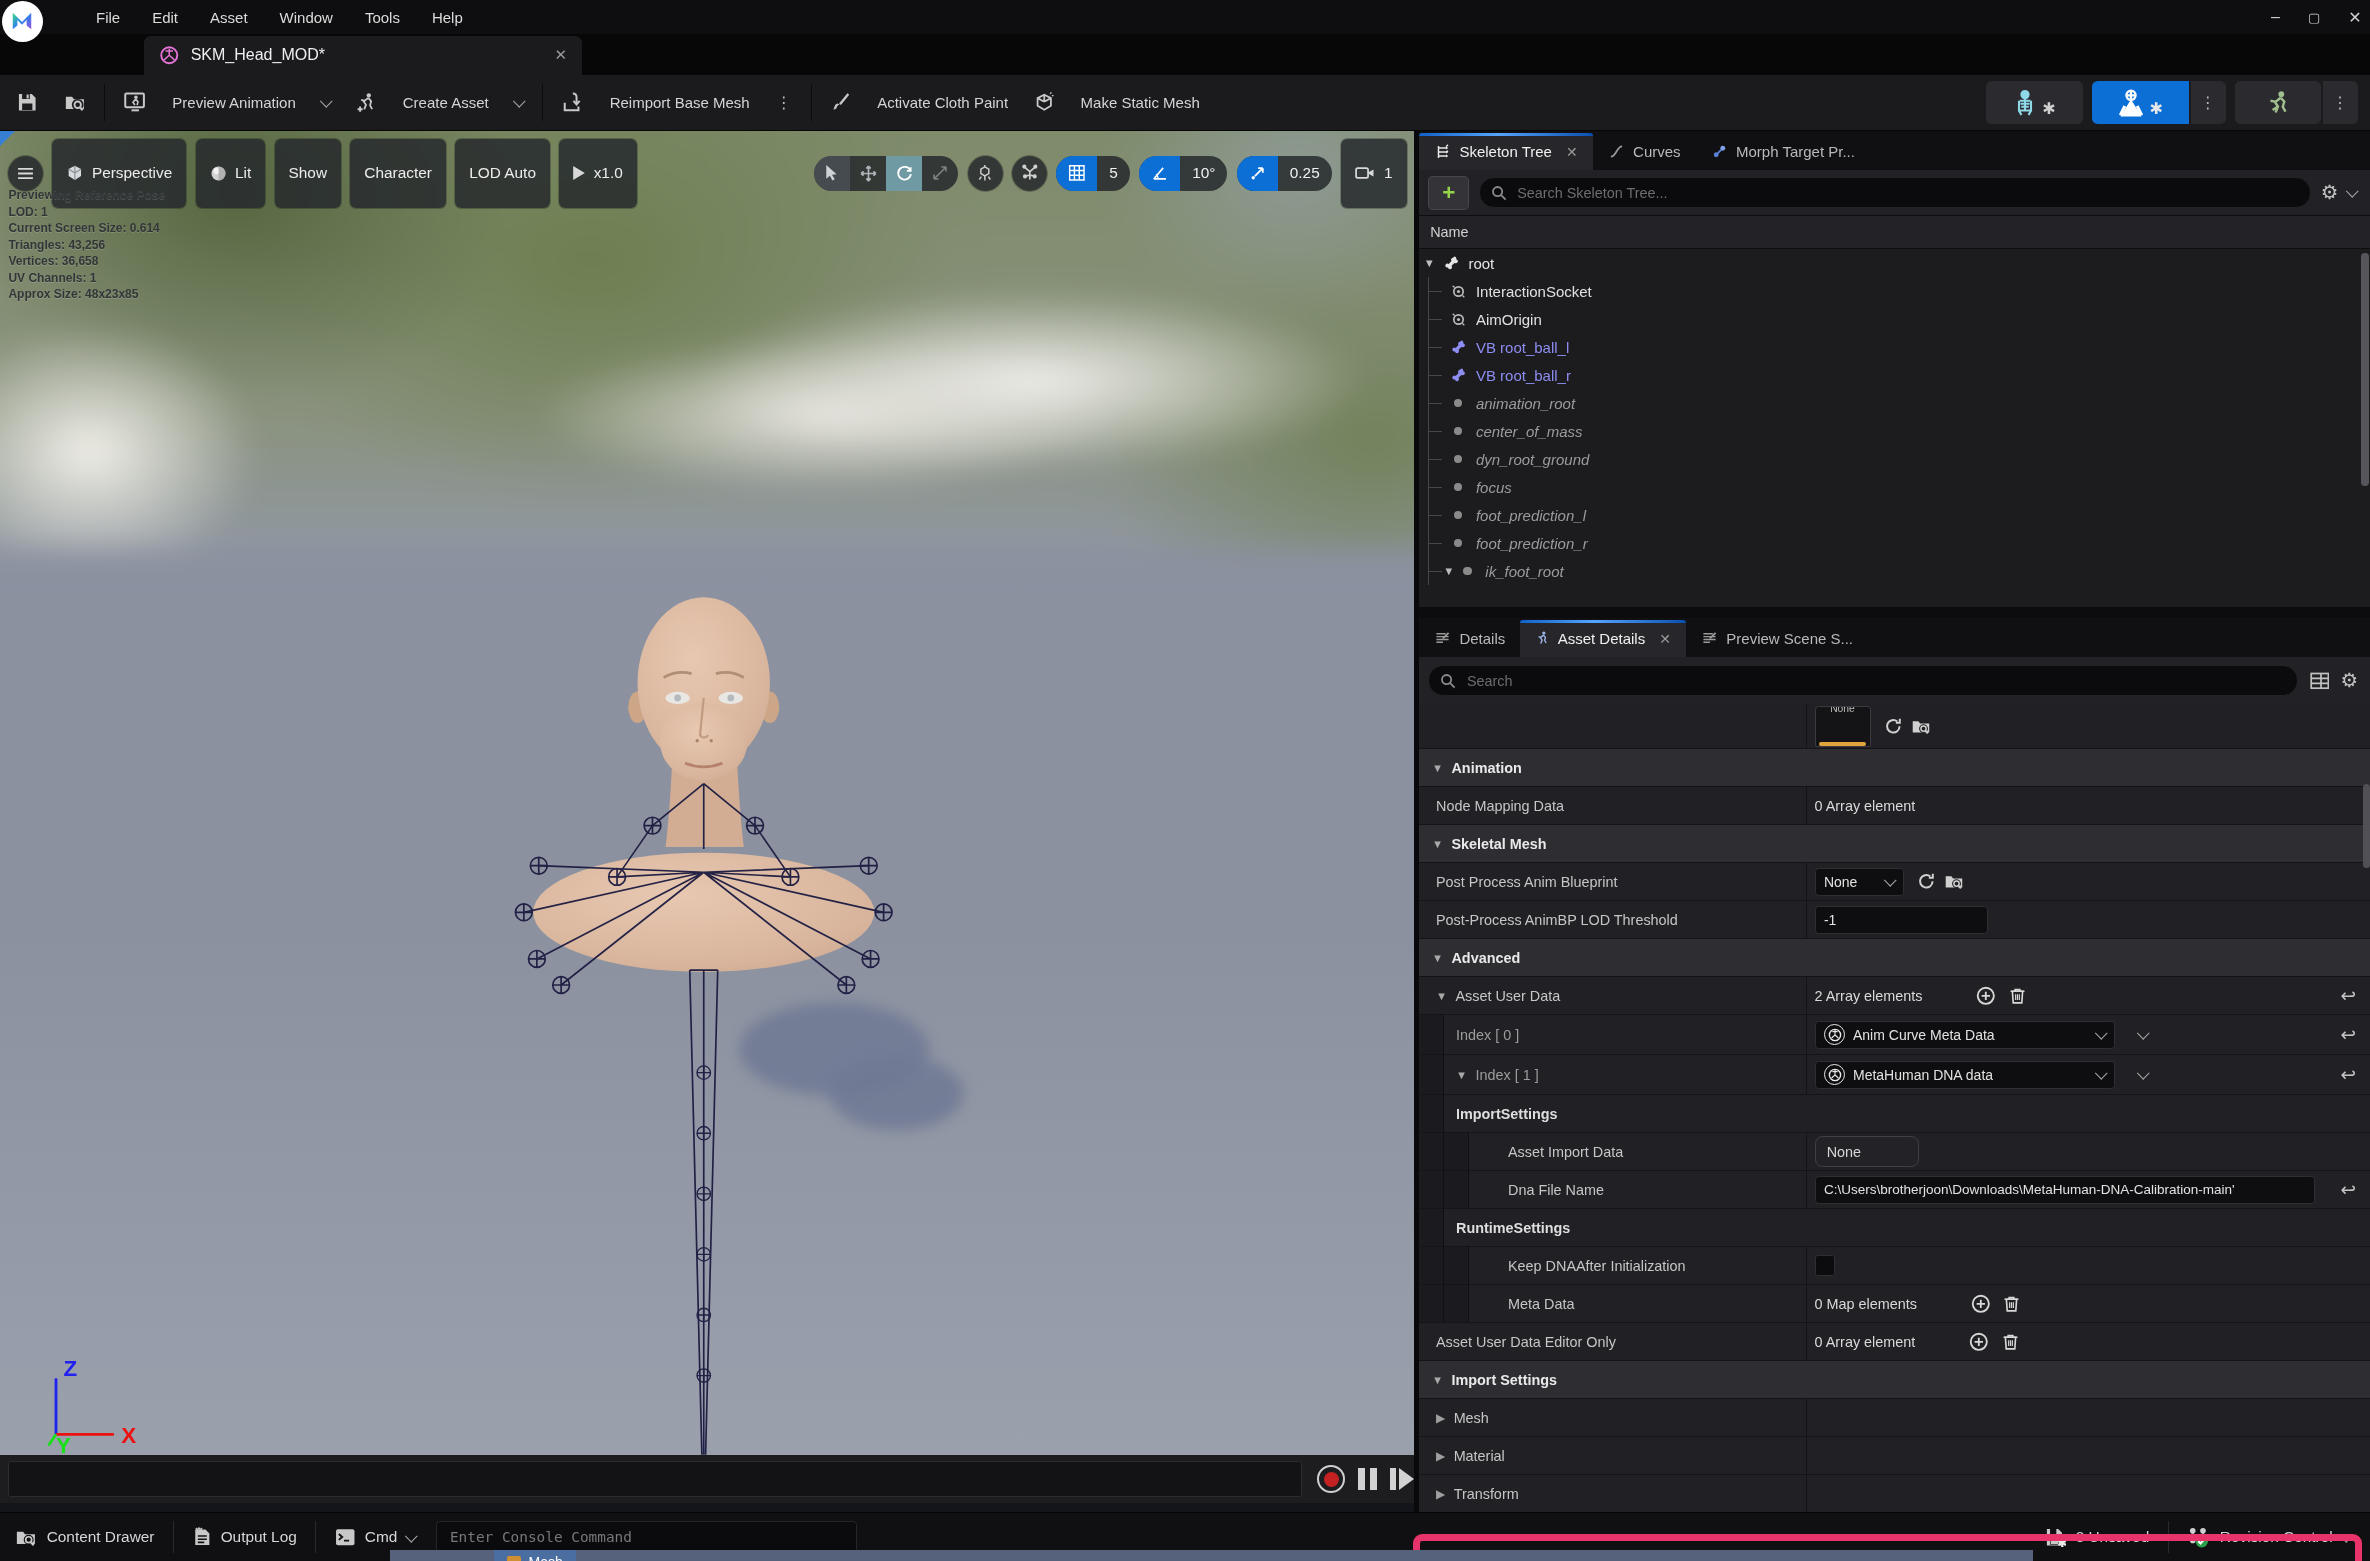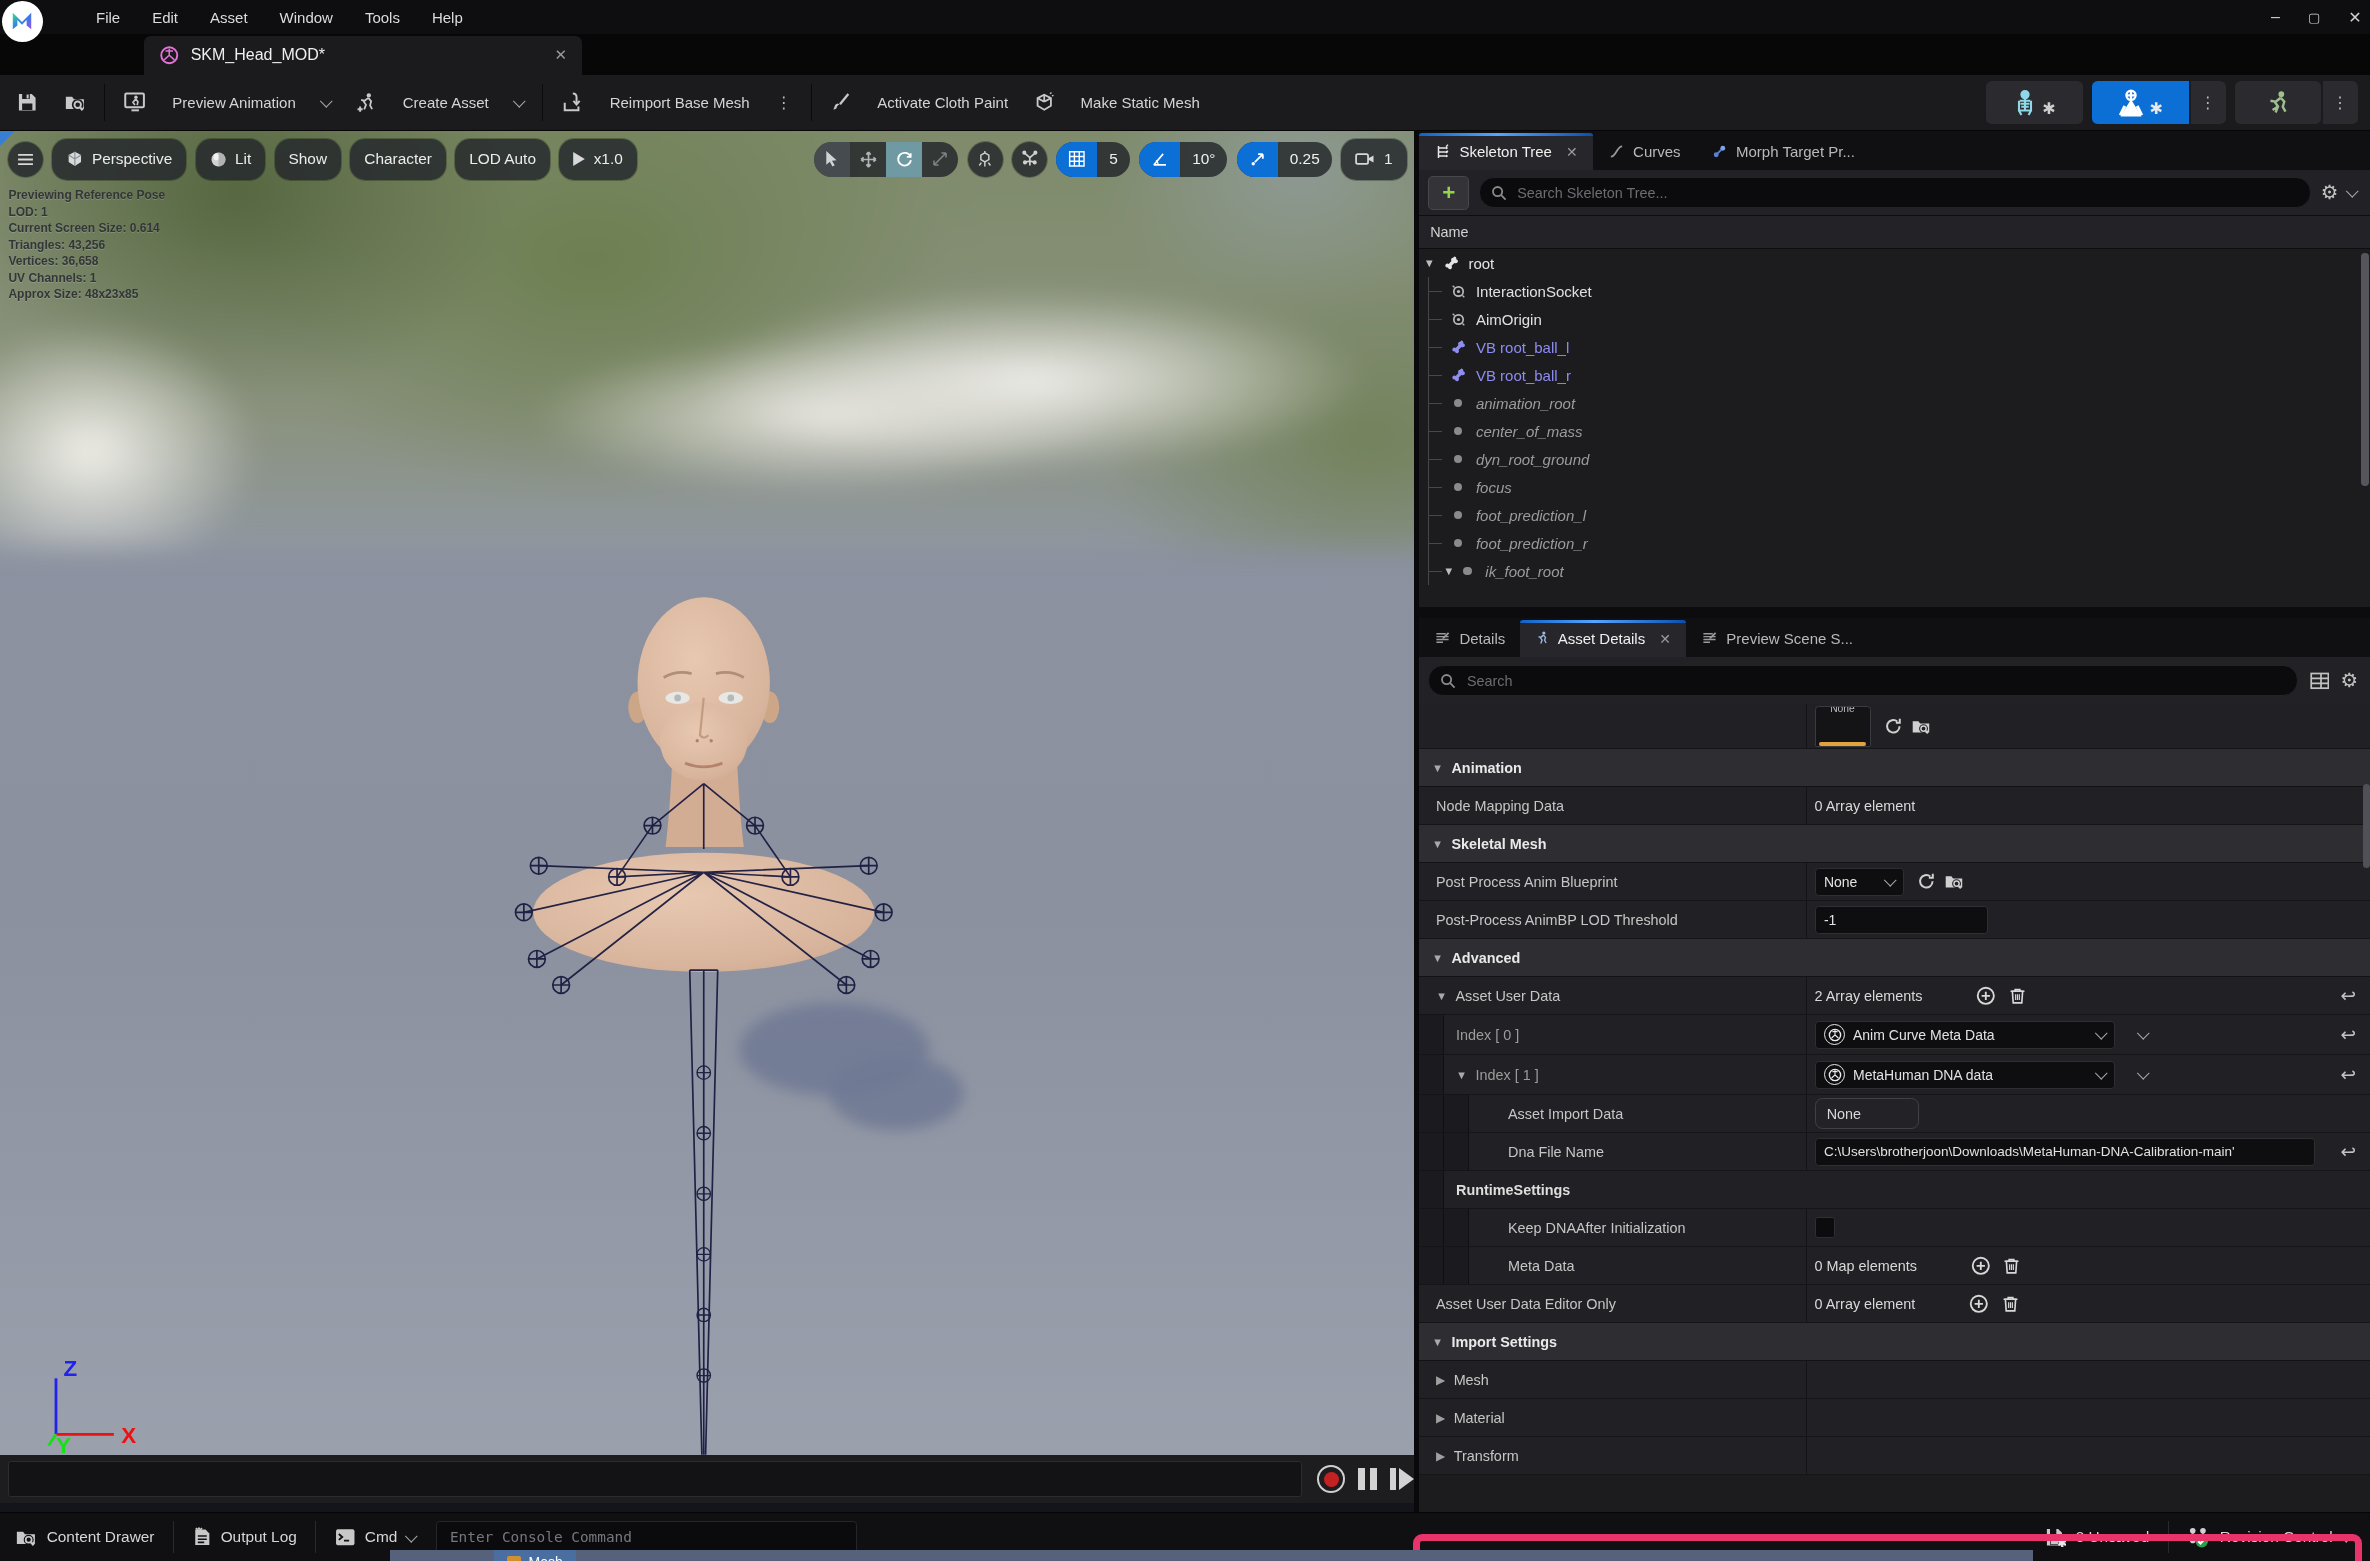--- a/index.html
+++ b/index.html
@@ -44,21 +44,21 @@
         radial-gradient(242px 186px at 8% 78%,#f0efe9 0%,rgba(240,239,233,0) 70%),
         radial-gradient(447px 121px at 72% 62%,#efeeea 0%,rgba(239,238,234,0) 75%),
         radial-gradient(392px 103px at 58% 70%,#e6e4de 0%,rgba(230,228,222,0) 75%),
         radial-gradient(280px 205px at 90% 15%,#8e9a94 0%,rgba(142,154,148,0) 70%),
         radial-gradient(392px 298px at 18% 20%,#55663f 0%,rgba(85,102,63,0) 72%),
         radial-gradient(485px 317px at 42% 35%,#6d7f51 0%,rgba(109,127,81,0) 75%),
         radial-gradient(373px 261px at 95% 75%,#73825c 0%,rgba(115,130,92,0) 75%),
         linear-gradient(180deg,#7d8a68 0%,#8a927e 70%,#9097a0 100%);}
   #vp-corner{position:absolute;left:0;top:0;width:0;height:0;border-top:15px solid #2f7ede;border-right:15px solid transparent;opacity:.9;}
   #vp-toolbar{position:absolute;left:7.5px;top:7.5px;right:7.5px;display:flex;align-items:center;gap:9.3px;}
-  .vpill{height:35px;border-radius:15px;background:rgba(38,41,45,.85);display:flex;align-items:center;gap:8.4px;padding:3px 14px;color:#ececec;font-size:15.4px;box-shadow:0 0 0 0.9px rgba(0,0,0,.25);}
+  .vpill{height:35px;border-radius:6px;background:rgba(38,41,45,.85);display:flex;align-items:center;gap:8.4px;padding:17px 14px;color:#ececec;font-size:15.4px;box-shadow:0 0 0 0.9px rgba(0,0,0,.25);}
   .vpill.round{width:35px;padding:0;justify-content:center;border-radius:50%;}
   .vp-spacer{flex:1;}
   .seg-group{height:35px;border-radius:17.7px;background:rgba(38,41,45,.85);display:flex;overflow:hidden;}
   .seg{width:36px;height:35px;display:flex;align-items:center;justify-content:center;color:#aeb4b8;}
   .seg.first{background:rgba(86,92,98,.55);}
   .seg.active{background:#6f99a3;color:#fff;}
   .snap-pill{height:35px;border-radius:17.7px;display:flex;overflow:hidden;background:rgba(38,41,45,.85);}
   .snap-ico{width:41px;height:35px;background:#0b6fd6;display:flex;align-items:center;justify-content:center;}
   .snap-val{padding:0 12px;display:flex;align-items:center;color:#f0f0f0;font-size:15.4px;}
   #vp-stats{position:absolute;left:8.4px;top:56px;font-size:12px;font-weight:700;color:#333639;line-height:1.38;text-shadow:0 0.9px 0 rgba(255,255,255,.16);}
@@ -897,20 +897,29 @@
                   </span>
                   <span class="wtext">MetaHuman DNA data</span>
                   <span class="chev" style="margin-left:auto;"></span>
                 </div>
                 <span class="chev" style="margin-left:24px;"></span>
               </div>
               <span class="revert">↩</span>
             </div>
           </div>
           <div class="drow" style="height: 38px;">
+            <div class="dlabel" style="border-right: none;">
+              <span class="spacer"></span>
+              <span style="display:flex;align-items:center;gap:8.4px;padding-left:12px;">
+                <span class="ltext bold">ImportSettings</span>
+              </span>
+            </div>
+            <div class="dvalue"></div>
+          </div>
+          <div class="drow" style="height: 38px;">
             <div class="dlabel">
               <span class="spacer"></span>
               <span class="spacer"></span>
               <span style="display:flex;align-items:center;gap:8.4px;padding-left:39px;">
                 <span class="ltext">Asset Import Data</span>
               </span>
             </div>
             <div class="dvalue">
               <div style="display: flex; align-items: center; flex: 1 1 0%; height: 100%;">
                 <div class="nonebox">

